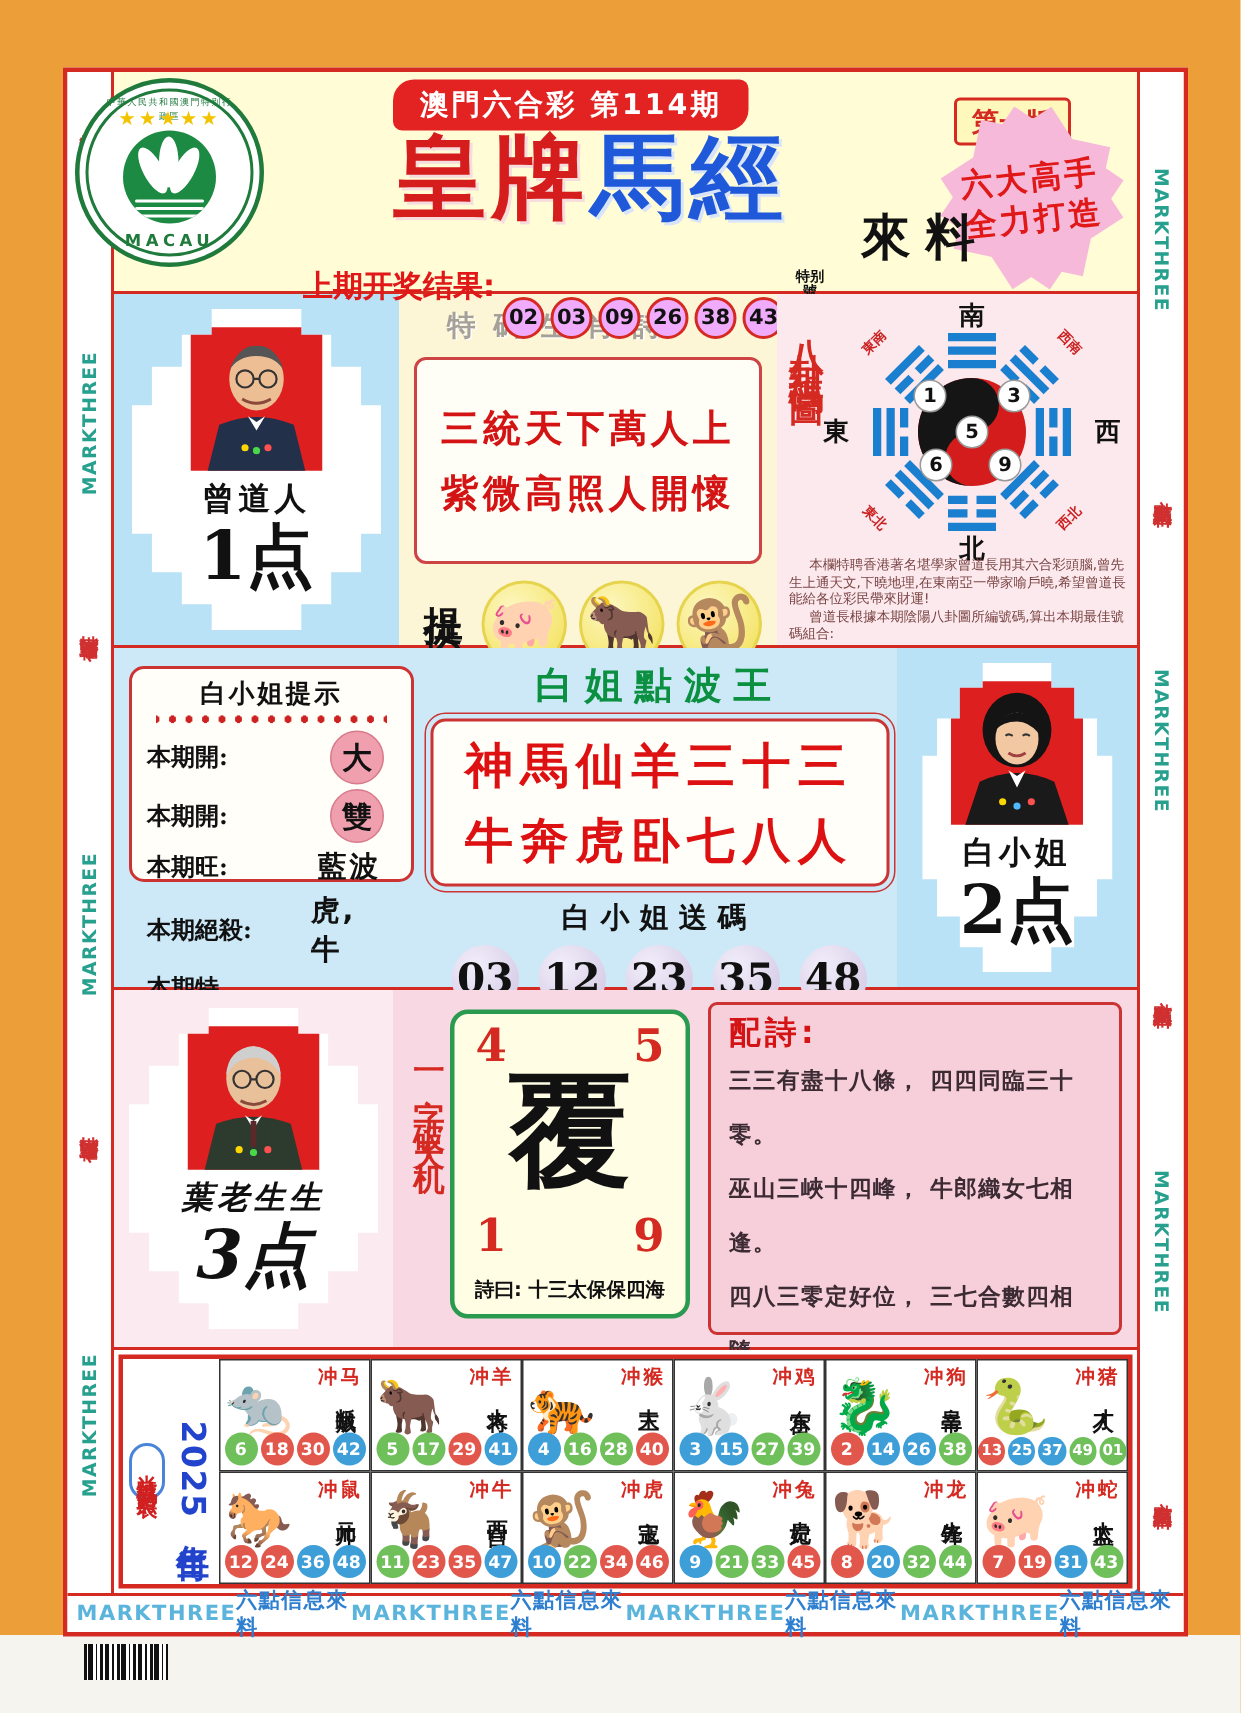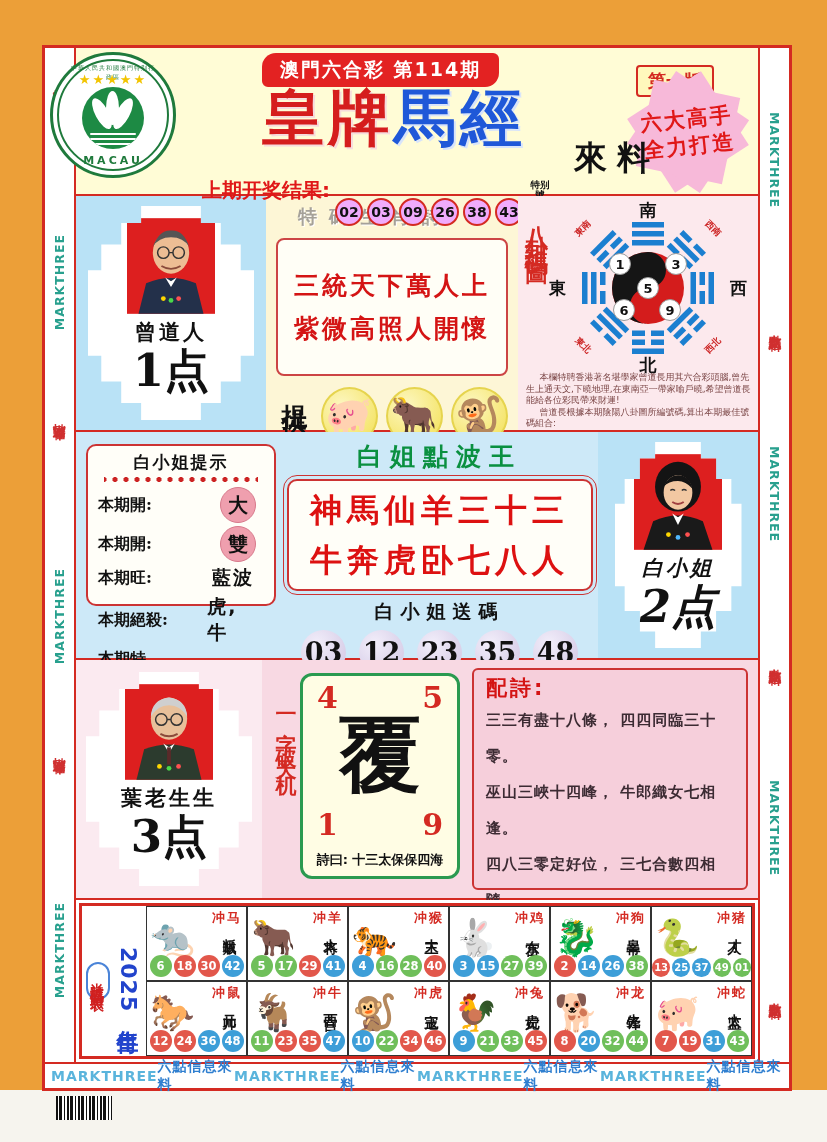--- a/index.html
+++ b/index.html
@@ -65,25 +65,25 @@
   .ball { display:inline-flex; align-items:center; justify-content:center; border-radius:50%;
           font-weight:bold; }
   .ball.yellow { width:28px; height:28px; background:#f0abfc; border:2px solid #d42a22;
                  color:#111; font-size:14px;margin-top:44px; }
   .special-label { width:24px; font-size:9.5px; line-height:10.5px; font-weight:bold; text-align:center; }
 
   
   .panel1 { height:236px; display:flex; background:#fdf6d6; border-bottom:2px solid #d42a22; }
   .expert-zone { width:190px; display:flex; align-items:center; justify-content:center; background:#b9e2f6; }
   .expert-zone.narrow { width:160px; }
-  .expert-zone.pink { background:#fbeaf0; width:186px; }
+  .expert-zone.pink { background:#fbeaf0; width:186px;font-style:italic; }
   .stepped { width:166px; height:214px; background:#fff; display:flex; flex-direction:column;
              align-items:center; padding-top:10px;
              clip-path:polygon(0% 30%,8% 30%,8% 18%,20% 18%,20% 8%,32% 8%,32% 0%,68% 0%,68% 8%,80% 8%,80% 18%,92% 18%,92% 30%,100% 30%,100% 70%,92% 70%,92% 82%,80% 82%,80% 92%,68% 92%,68% 100%,32% 100%,32% 92%,20% 92%,20% 82%,8% 82%,8% 70%,0% 70%); }
-  .stepped.small { width:127px; height:206px;font-style:italic; }
+  .stepped.small { width:127px; height:206px; }
   .portrait { width:88px; height:100px; display:block; }
   .e-name { font-size:21px; font-weight:900; letter-spacing:3px; margin-top:2px; }
   .e-point { font-size:45px; font-weight:900; font-family:"DejaVu Serif", serif; line-height:50px; }
   .middle-zone { width:252px; padding:6px 10px; }
   .zp-title { font-size:19px; font-weight:bold; color:#a5a199; letter-spacing:12px; margin:2px 0 0 22px;
               text-shadow:1px 1px 0 #fff; }
   .poem-box { margin-top:8px; border:2px solid #cc4444; border-radius:8px; background:#fffef6;
               padding:24px 4px; text-align:center; }
   .poem-box div { font-size:25px; font-weight:900; color:#d41414; letter-spacing:3px; line-height:43px;
                   font-family:"DejaVu Serif", serif; }
@@ -108,21 +108,21 @@
   .c-br { right:8px; bottom:12px; transform:rotate(-45deg); }
   .bnum { position:absolute; width:22px; height:22px; background:#fff; border:1px solid #999;
           border-radius:50%; display:flex; align-items:center; justify-content:center;
           font-size:13px; font-weight:bold; }
   .bnotes { position:absolute; left:8px; right:5px; top:176px; }
   .bnote { font-size:9px; line-height:11.5px; color:#7a4545; text-indent:1.5em; }
 
   
   .panel2 { height:228px; display:flex; background:#cde9f8; border-bottom:2px solid #d42a22; }
   .tips-zone { width:205px; padding:12px 0 0 10px; }
-  .tips-box { width:190px; height:162px; background:#fffef8; border:2px solid #cc3333;
+  .tips-box { width:190px; height:144px; background:#fffef8; border:2px solid #cc3333;
               border-radius:10px; padding:5px 10px 0; }
   .tips-title { text-align:center; font-weight:900; font-size:17px; letter-spacing:2px; }
   .tips-dots { height:9px; margin:1px 6px 3px;
                background-image:radial-gradient(circle, #cc2222 2.4px, transparent 2.6px);
                background-size:11px 9px; background-repeat:repeat-x; background-position:center; }
   .tip-row { display:flex; align-items:center; margin-bottom:3px; min-height:26px; }
   .tip-label { font-weight:900; font-size:16px; width:92px; font-family:"DejaVu Serif", serif; }
   .tip-value { font-size:19px; font-weight:bold; margin-left:22px; letter-spacing:2px; }
   .tip-value.circle { width:36px; height:36px; border-radius:50%; background:#ef9fae;
                       border:1px solid #d87a8c; display:flex; align-items:center; justify-content:center;

